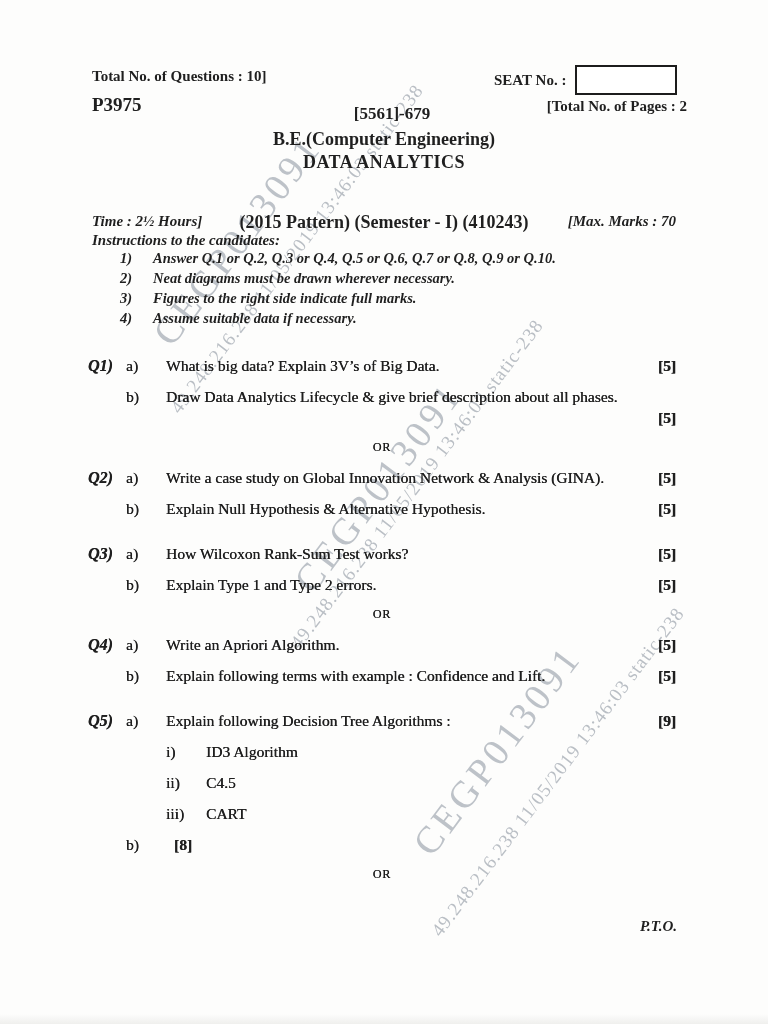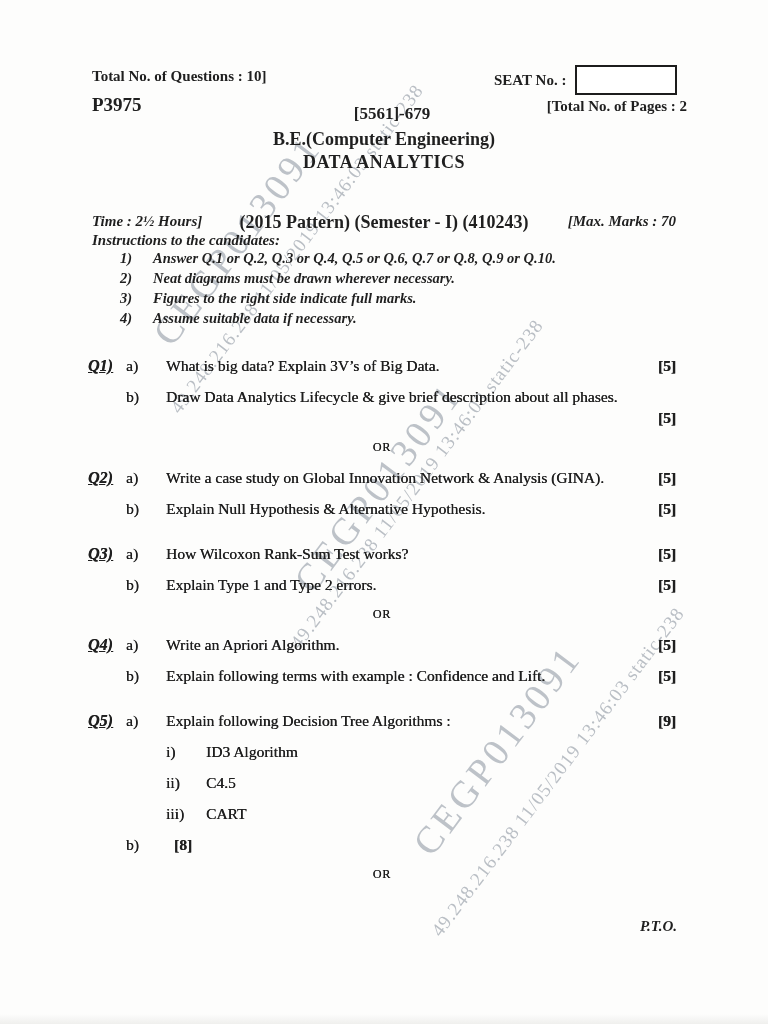--- a/index.html
+++ b/index.html
@@ -48,21 +48,21 @@
               font-weight:700; font-style:italic; }
   .instr-num{ width:33px; }
   .instr-text{ flex:1; }
 
   
   .question-list{ position:absolute; left:88px; top:352px; width:588px;
                   padding-top:5px; z-index:1; }
   .row{ display:flex; flex-wrap:wrap; font-size:15.5px; line-height:17px;
         margin-bottom:14px; text-shadow:.3px 0 0 currentColor; }
   .row.gap{ margin-top:28px; }
-  .qnum { width:38px; font-weight:700; font-style:italic; font-size:16px;text-decoration:underline; }
+  .qnum { width:38px; font-weight:700; font-style:italic; font-size:16px; }
   .sub  { width:40px; }
   .qtext{ flex:1; }
   .marks{ font-weight:700; text-align:right; margin-left:8px; }
   .row.mb .qtext{ white-space:nowrap; flex:1 0 auto; }
   .row.mb .marks{ width:100%; margin-top:4px; margin-left:0; }
   .or-row{ display:block; text-align:center; font-size:12px; letter-spacing:1px;
            margin-bottom:14px; text-shadow:.3px 0 0 currentColor; }
   .item-sp   { width:78px; }
   .item-label{ width:40px; }
 

